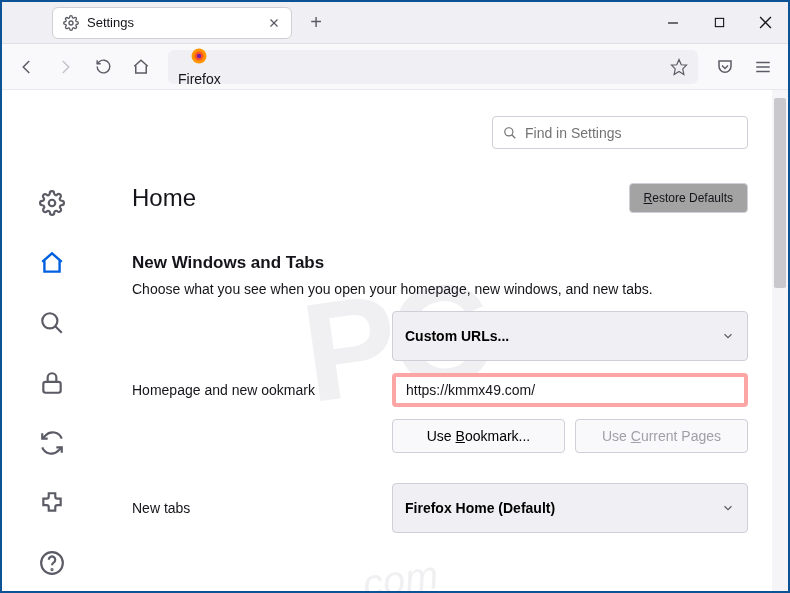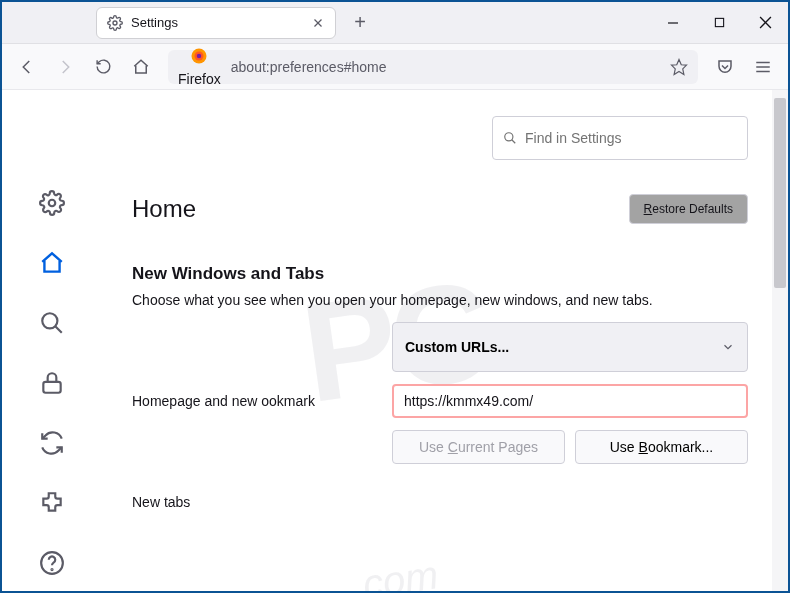--- a/index.html
+++ b/index.html
@@ -1,18 +1,18 @@
 <!DOCTYPE html>
 <html><head>
 <meta charset="utf-8">
 <style>
 * { margin: 0; padding: 0; box-sizing: border-box; font-family: -apple-system, BlinkMacSystemFont, "Segoe UI", Arial, sans-serif; }
 body { width: 790px; height: 593px; background: #fff; border: 2px solid #0b5394; overflow: hidden; position: relative; }
 
-.titlebar { height: 42px; display: flex; align-items: center; background: #f0f0f4; border-bottom: 1px solid #e0e0e4; padding-left: 44px; }
+.titlebar { height: 42px; display: flex; align-items: center; background: #f0f0f4; border-bottom: 1px solid #e0e0e4; }
 .tab { display: flex; align-items: center; background: #fff; border: 1px solid #d0d0d4; border-radius: 6px; margin-left: 50px; padding: 6px 10px; height: 32px; width: 240px; gap: 8px; }
 .tab .gear { width: 16px; height: 16px; color: #5b5b66; }
 .tab .title { font-size: 13px; color: #15141a; flex: 1; }
 .tab .close { width: 14px; height: 14px; color: #5b5b66; cursor: pointer; }
 .newtab { width: 28px; height: 28px; display: flex; align-items: center; justify-content: center; margin-left: 10px; color: #5b5b66; cursor: pointer; font-size: 20px; }
 .winbtns { margin-left: auto; display: flex; }
 .winbtn { width: 46px; height: 42px; display: flex; align-items: center; justify-content: center; color: #15141a; cursor: pointer; }
 
 .toolbar { height: 46px; display: flex; align-items: center; padding: 0 8px; gap: 4px; background: #f9f9fb; border-bottom: 1px solid #e8e8ec; }
 .tbtn { width: 34px; height: 34px; display: flex; align-items: center; justify-content: center; border-radius: 4px; color: #5b5b66; cursor: pointer; }
@@ -26,36 +26,36 @@
 .content { position: relative; height: 503px; display: flex; overflow: hidden; }
 .scrollbar-track { position: absolute; right: 0; top: 0; width: 16px; height: 100%; background: #f5f5f7; }
 .scrollbar-thumb { position: absolute; right: 2px; top: 8px; width: 12px; height: 190px; background: #c8c8cd; border-radius: 2px; }
 
 .sidebar { width: 100px; padding-top: 100px; display: flex; flex-direction: column; align-items: center; gap: 34px; }
 .sidebar .sicon { width: 26px; height: 26px; color: #5b5b66; cursor: pointer; }
 .sidebar .sicon.active { color: #0060df; }
 
 .main { flex: 1; padding: 20px 40px 20px 30px; position: relative; }
 .searchrow { display: flex; justify-content: flex-end; margin-bottom: 34px; margin-top: 6px; }
-.searchbox { width: 256px; height: 44px; border: 1px solid #cfcfd8; border-radius: 4px; display: flex; align-items: center; padding: 0 10px; gap: 8px; color: #737373; }
+.searchbox { width: 256px; height: 33px; border: 1px solid #cfcfd8; border-radius: 4px; display: flex; align-items: center; padding: 0 10px; gap: 8px; color: #737373; }
 .searchbox span { font-size: 14px; }
 
 .headrow { display: flex; align-items: center; justify-content: space-between; margin-bottom: 40px; }
 .h1 { font-size: 24px; font-weight: 400; color: #15141a; }
 .restorebtn { padding: 7px 14px; border: 1px solid #cfcfd8; border-radius: 4px; background: #a3a3a3; font-size: 12px; cursor: pointer; color: #15141a; }
 .restorebtn .ul { text-decoration: underline; }
 
 .h2 { font-size: 17px; font-weight: 600; color: #15141a; margin-bottom: 8px; }
 .desc { font-size: 14px; color: #15141a; margin-bottom: 14px; }
 
 .formrow { display: flex; align-items: center; margin-bottom: 12px; }
 .formlabel { width: 260px; font-size: 14px; color: #15141a; }
 .select { flex: 1; height: 50px; border: 1px solid #cfcfd8; border-radius: 4px; background: #f0f0f4; display: flex; align-items: center; justify-content: space-between; padding: 0 12px; font-size: 14px; font-weight: 600; cursor: pointer; }
 .select .chev { color: #5b5b66; }
-.urlinput { flex: 1; height: 34px; border: 2px solid #fca5a5; border-radius: 4px; padding: 0 10px; font-size: 14px; color: #15141a; background: #fff; }
+.urlinput { flex: 1; height: 34px; border: 4px solid #fca5a5; border-radius: 4px; padding: 0 10px; font-size: 14px; color: #15141a; background: #fff; }
 .btnrow { margin-left: 260px; display: flex; gap: 10px; margin-bottom: 30px; margin-top: 2px; }
 .btn2 { flex: 1; height: 34px; border: 1px solid #cfcfd8; border-radius: 4px; background: #f9f9fb; font-size: 14px; cursor: pointer; }
 .btn2.disabled { color: #a0a0a8; }
 .btn2 .ul { text-decoration: underline; }
 
 .watermark { position: absolute; top: 50%; left: 50%; transform: translate(-50%, -50%) rotate(-8deg); font-size: 140px; font-weight: 700; color: rgba(200,200,210,0.28); pointer-events: none; letter-spacing: -6px; z-index: 0; white-space: nowrap; }
 .watermark2 { position: absolute; bottom: -10px; left: 50%; transform: translateX(-50%) rotate(-8deg); font-size: 40px; font-weight: 400; color: rgba(200,200,210,0.28); pointer-events: none; font-style: italic; white-space: nowrap; }
 
 svg { display: block; }
 </style>
@@ -120,21 +120,20 @@
     </div>
   <div class="urlbar">
     <div class="ffbadge">
       <svg width="18" height="18" viewBox="0 0 24 24">
           <circle cx="12" cy="12" r="10" fill="#ff9500"></circle>
           <circle cx="12" cy="12" r="6" fill="#ff5722"></circle>
           <circle cx="12" cy="12" r="3" fill="#7b1fa2"></circle>
         </svg>
       <span class="fflabel">Firefox</span>
     </div>
-    <span class="urltext">about:preferences#home</span>
     <svg class="star" width="18" height="18" viewBox="0 0 24 24" fill="none" stroke="currentColor" stroke-width="1.6">
         <polygon points="12 2 15 9 22 9.5 17 14.5 18.5 22 12 18 5.5 22 7 14.5 2 9.5 9 9"></polygon>
       </svg>
   </div>
   <div class="tbtn">
       <svg width="18" height="18" viewBox="0 0 24 24" fill="none" stroke="currentColor" stroke-width="2">
         <path d="M4 4h16v7a8 8 0 0 1-16 0z"></path>
         <polyline points="8 10 12 14 16 10"></polyline>
       </svg>
     </div>
@@ -212,25 +211,31 @@
           </svg>
       </div>
     </div>
 
     <div class="formrow">
       <div class="formlabel">Homepage and new ookmark</div>
       <input class="urlinput" value="https://kmmx49.com/" style="">
     </div>
 
     <div class="btnrow">
+      <button class="btn2">Use <span class="ul">B</span><span>ookmark...</span></button>
       <button class="btn2 disabled">Use <span class="ul">C</span><span>urrent Pages</span></button>
-      <button class="btn2">Use <span class="ul">B</span><span>ookmark...</span></button>
     </div>
 
     <div class="formrow">
       <div class="formlabel">New tabs</div>
+      <div class="select">
+        <span>Firefox Home (Default)</span>
+        <svg class="chev" width="14" height="14" viewBox="0 0 24 24" fill="none" stroke="currentColor" stroke-width="2">
+            <polyline points="6 9 12 15 18 9"></polyline>
+          </svg>
+      </div>
     </div>
   </div>
 
   <div class="scrollbar-track">
     <div class="scrollbar-thumb"></div>
   </div>
 </div>
 
 </body></html>

